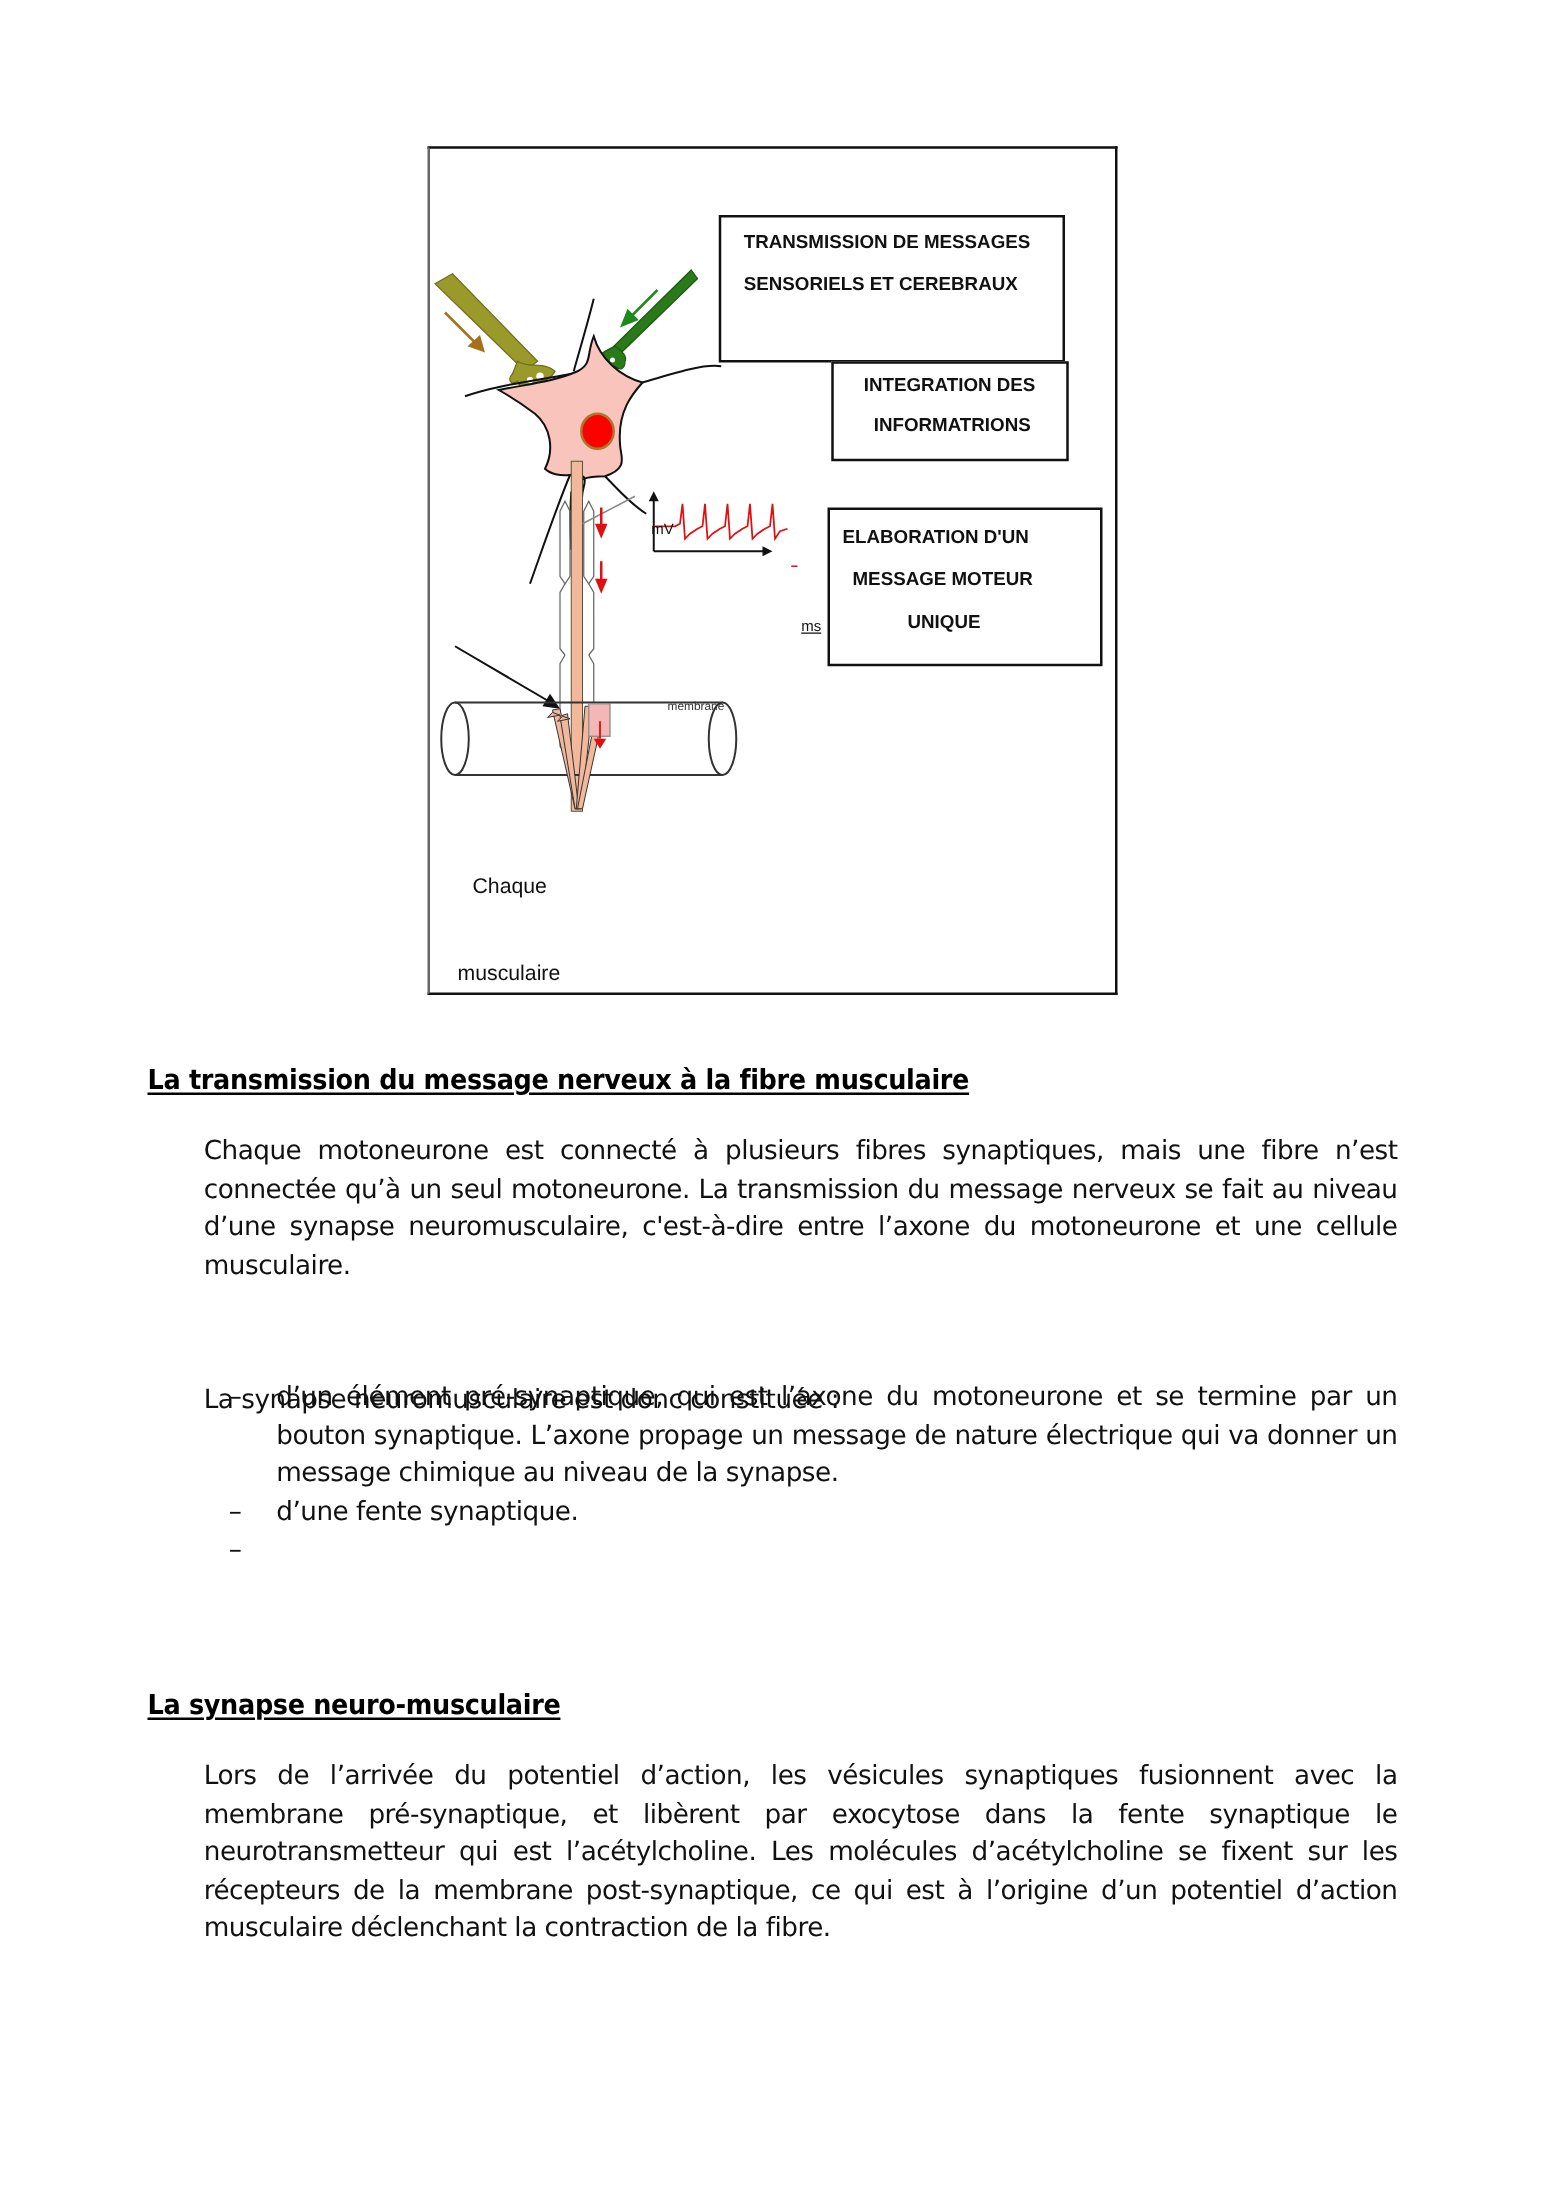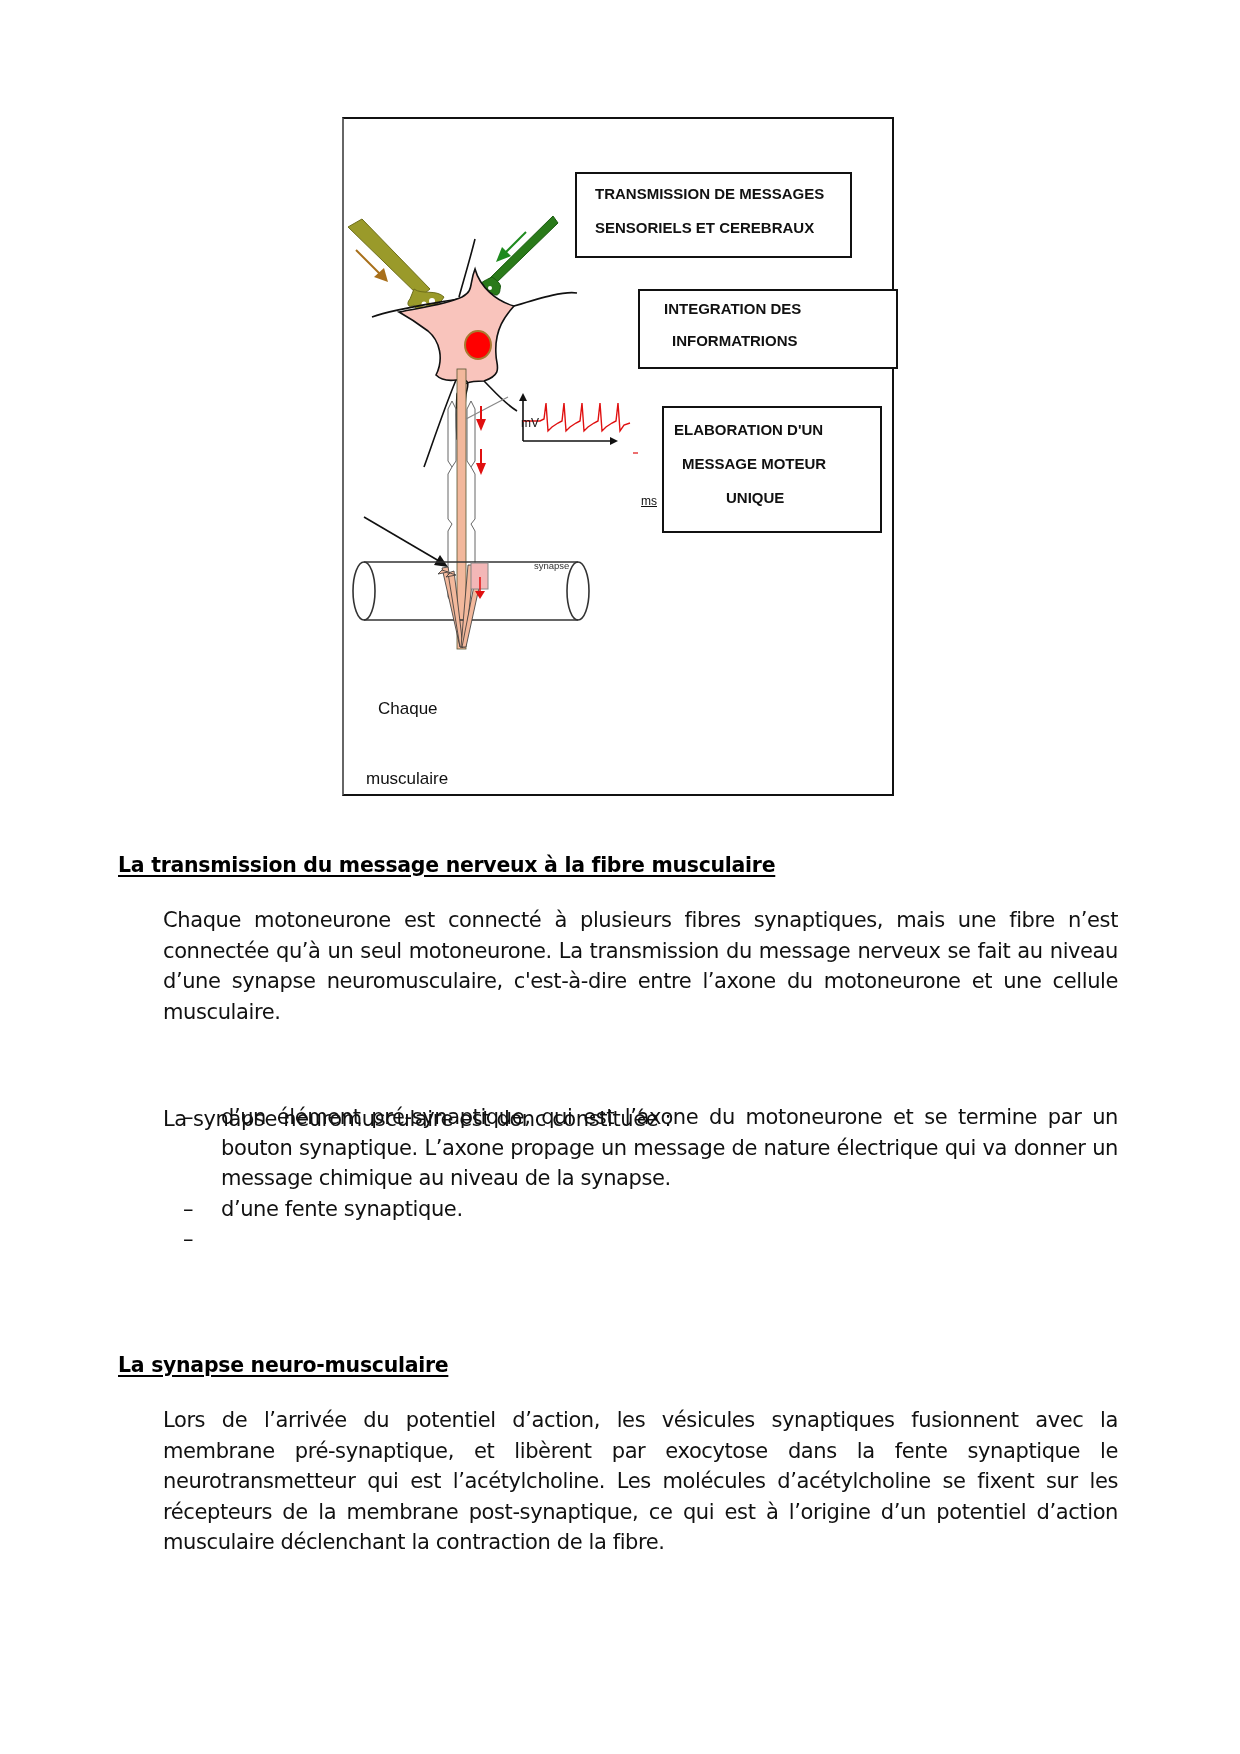--- a/index.html
+++ b/index.html
@@ -13,22 +13,22 @@
       box-sizing: border-box; background: #fff;
     }
     .figure svg { position: absolute; left: 0; top: 0; }
 
     .fbox {
       position: absolute; border: 2px solid #111; box-sizing: border-box;
       font-family: "Liberation Sans", sans-serif; font-weight: bold;
       font-size: 15px; color: #111; background: #fff;
     }
     .fbox .ln { position: absolute; white-space: nowrap; }
-    .fbox1 { left: 231px; top: 53px; width: 277px; height: 86px; text-align: right; }
-    .fbox2 { left: 294px; top: 170px; width: 260px; height: 80px; text-align: center; }
+    .fbox1 { left: 231px; top: 53px; width: 277px; height: 118px; text-align: right; }
+    .fbox2 { left: 321px; top: 170px; width: 190px; height: 80px; text-align: center; }
     .fbox3 { left: 318px; top: 287px; width: 220px; height: 127px; }
 
     .flabel { position: absolute; font-family: "Liberation Sans", sans-serif; color: #111; white-space: nowrap; }
 
     h2.section {
       position: absolute; left: 118px; margin: 0;
       font-family: "DejaVu Sans", sans-serif; font-weight: bold;
       font-size: 22px; color: #000; text-decoration: underline;
       text-decoration-thickness: 2px; text-underline-offset: 3px;
       letter-spacing: -0.3px; transform: scaleX(0.93); transform-origin: left;
@@ -158,21 +158,21 @@
       <span class="ln" style="left:32px; top:41px;">INFORMATRIONS</span>
     </div>
     <div class="fbox fbox3">
       <span class="ln" style="left:10px; top:13px;">ELABORATION D'UN</span>
       <span class="ln" style="left:18px; top:47px;">MESSAGE MOTEUR</span>
       <span class="ln" style="left:62px; top:81px;">UNIQUE</span>
     </div>
 
     <span class="flabel" style="left:177px; top:297px; font-size:12px;">mV</span>
     <span class="flabel" style="left:297px; top:375px; font-size:12px;text-decoration:underline;">ms</span>
-    <span class="flabel" style="left:190px; top:441px; font-size:9.5px; color:#333;">synapse</span>
+    <span class="flabel" style="left:190px; top:441px; font-size:9.5px; color:#333;">membrane</span>
     <span class="flabel" style="left:34px; top:580px; font-size:17px;">Chaque</span>
     <span class="flabel" style="left:22px; top:602px; font-size:17px;margin-top:48px;">musculaire</span>
   </div>
 
   <h2 class="section" style="top:852px;">La transmission du message nerveux à la fibre musculaire</h2>
 
   <p class="para" style="top:905px;">Chaque motoneurone est connecté à plusieurs fibres synaptiques, mais une fibre n’est connectée qu’à un seul motoneurone. La transmission du message nerveux se fait au niveau d’une synapse neuromusculaire, c'est-à-dire entre l’axone du motoneurone et une cellule musculaire.</p>
   <p class="para" style="top:1104px;">La synapse neuromusculaire est donc constituée :</p>
 
   <ul class="list" style="top:1102px;">

